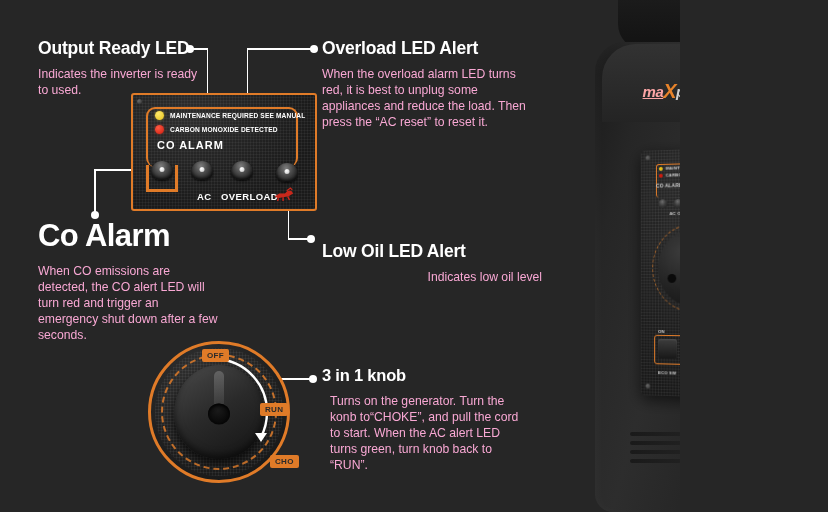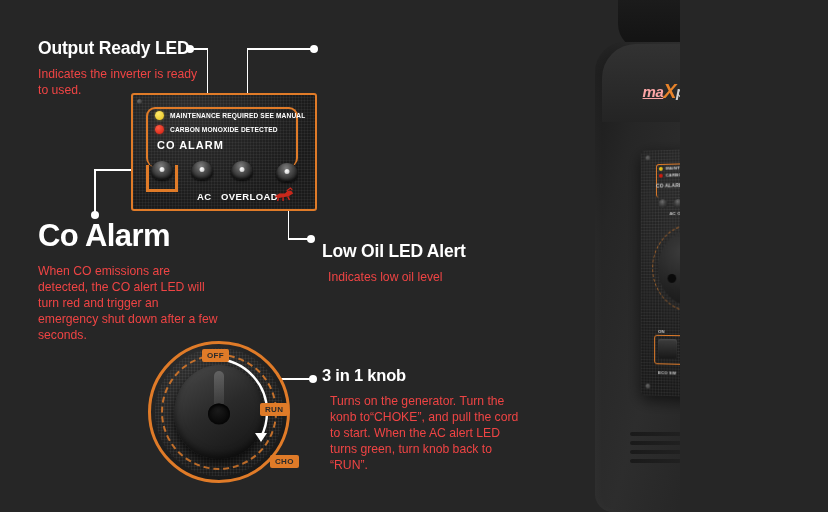--- a/index.html
+++ b/index.html
@@ -10,21 +10,21 @@
     font-family:"Liberation Sans", sans-serif;
     position:relative;
     -webkit-font-smoothing:antialiased;
   }
   #stage { position:absolute; inset:0; width:680px; height:512px; overflow:hidden; background:#262626; }
 
   
   .h-title {
     color:#ffffff; font-weight:bold; letter-spacing:-0.2px; white-space:nowrap;
   }
-  .body-txt { color:#ef4444; line-height:1.32; }
+  .body-txt { color:#f9a8d4; line-height:1.32; }
 
   
   .dot { position:absolute; background:#ffffff; border-radius:50%; }
   .ln  { position:absolute; background:#ffffff; }
 
   
   #blk-output { position:absolute; left:38px; top:38px; width:250px; }
   #blk-output .h-title { font-size:17.5px; }
   #blk-output .body-txt { font-size:12.2px; margin-top:7px; width:170px; }
 
@@ -34,21 +34,21 @@
   #blk-overload .body-txt { font-size:12.2px; margin-top:7px; width:205px; }
 
   
   #blk-coalarm { position:absolute; left:38px; top:218px; width:215px; }
   #blk-coalarm .h-title { font-size:31px; letter-spacing:-0.6px; }
   #blk-coalarm .body-txt { font-size:12.2px; margin-top:9px; width:180px; }
 
   
   #blk-lowoil { position:absolute; left:322px; top:241px; width:220px; }
   #blk-lowoil .h-title { font-size:17.5px; }
-  #blk-lowoil .body-txt { font-size:12.2px; margin-top:7px; margin-left:6px; }
+  #blk-lowoil .body-txt { font-size:12.2px; margin-top:7px; margin-left:6px;text-align:right; }
 
   
   #blk-knob { position:absolute; left:322px; top:366px; width:210px; }
   #blk-knob .h-title { font-size:16.5px; }
   #blk-knob .body-txt { font-size:12.2px; margin-top:8px; margin-left:8px; width:196px; }
 
   
   #panel-card {
     position:absolute; left:131px; top:93px; width:186px; height:118px;
     background:
@@ -255,20 +255,24 @@
   <div class="dot" style="left:307px; top:235px; width:8px; height:8px;"></div>
 
   <div class="ln" style="left:262px; top:378.2px; width:50px; height:1.6px;"></div>
   <div class="dot" style="left:309px; top:375px; width:8px; height:8px;"></div>
 
   <div id="blk-output">
     <div class="h-title">Output Ready LED</div>
     <div class="body-txt">Indicates the inverter is ready to used.</div>
   </div>
 
+  <div id="blk-overload">
+    <div class="h-title">Overload LED Alert</div>
+    <div class="body-txt">When the overload alarm LED turns red, it is best to unplug some appliances and reduce the load. Then press the “AC reset” to reset it.</div>
+  </div>
 
   <div id="blk-coalarm">
     <div class="h-title">Co Alarm</div>
     <div class="body-txt">When CO emissions are detected, the CO alert LED will turn red and trigger an emergency shut down after a few seconds.</div>
   </div>
 
   <div id="blk-lowoil">
     <div class="h-title">Low Oil LED Alert</div>
     <div class="body-txt">Indicates low oil level</div>
   </div>

